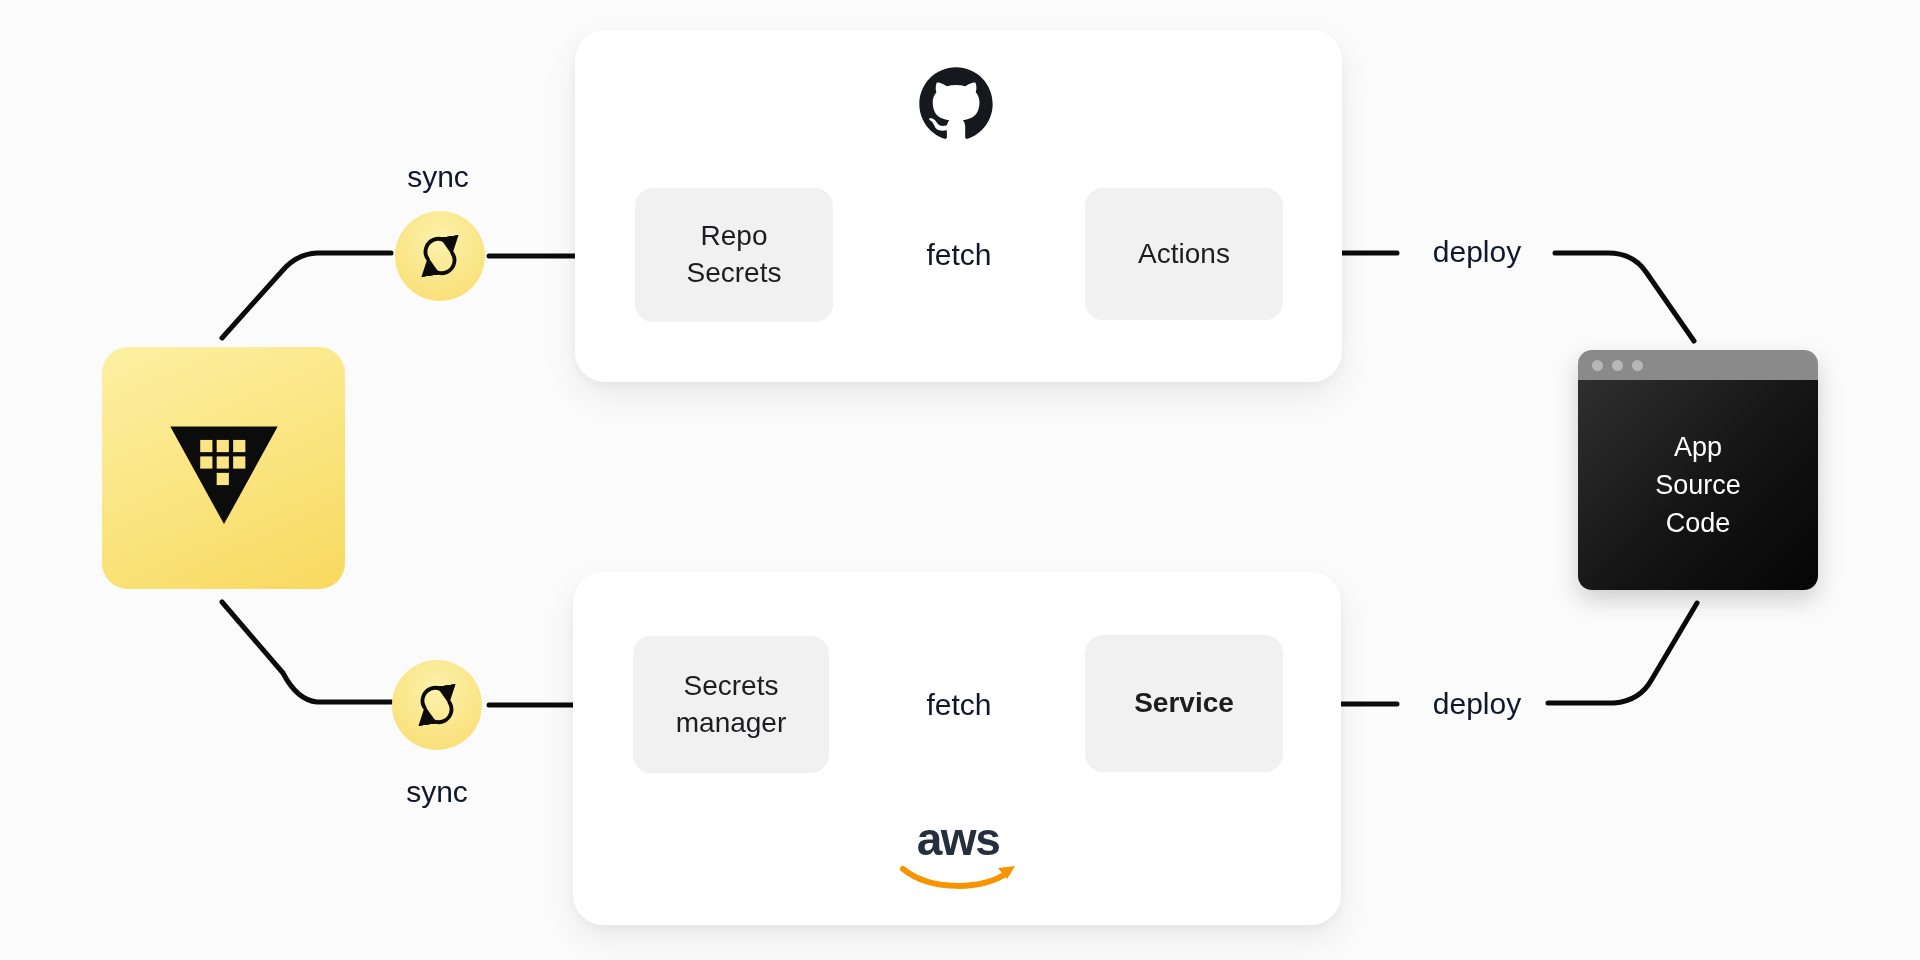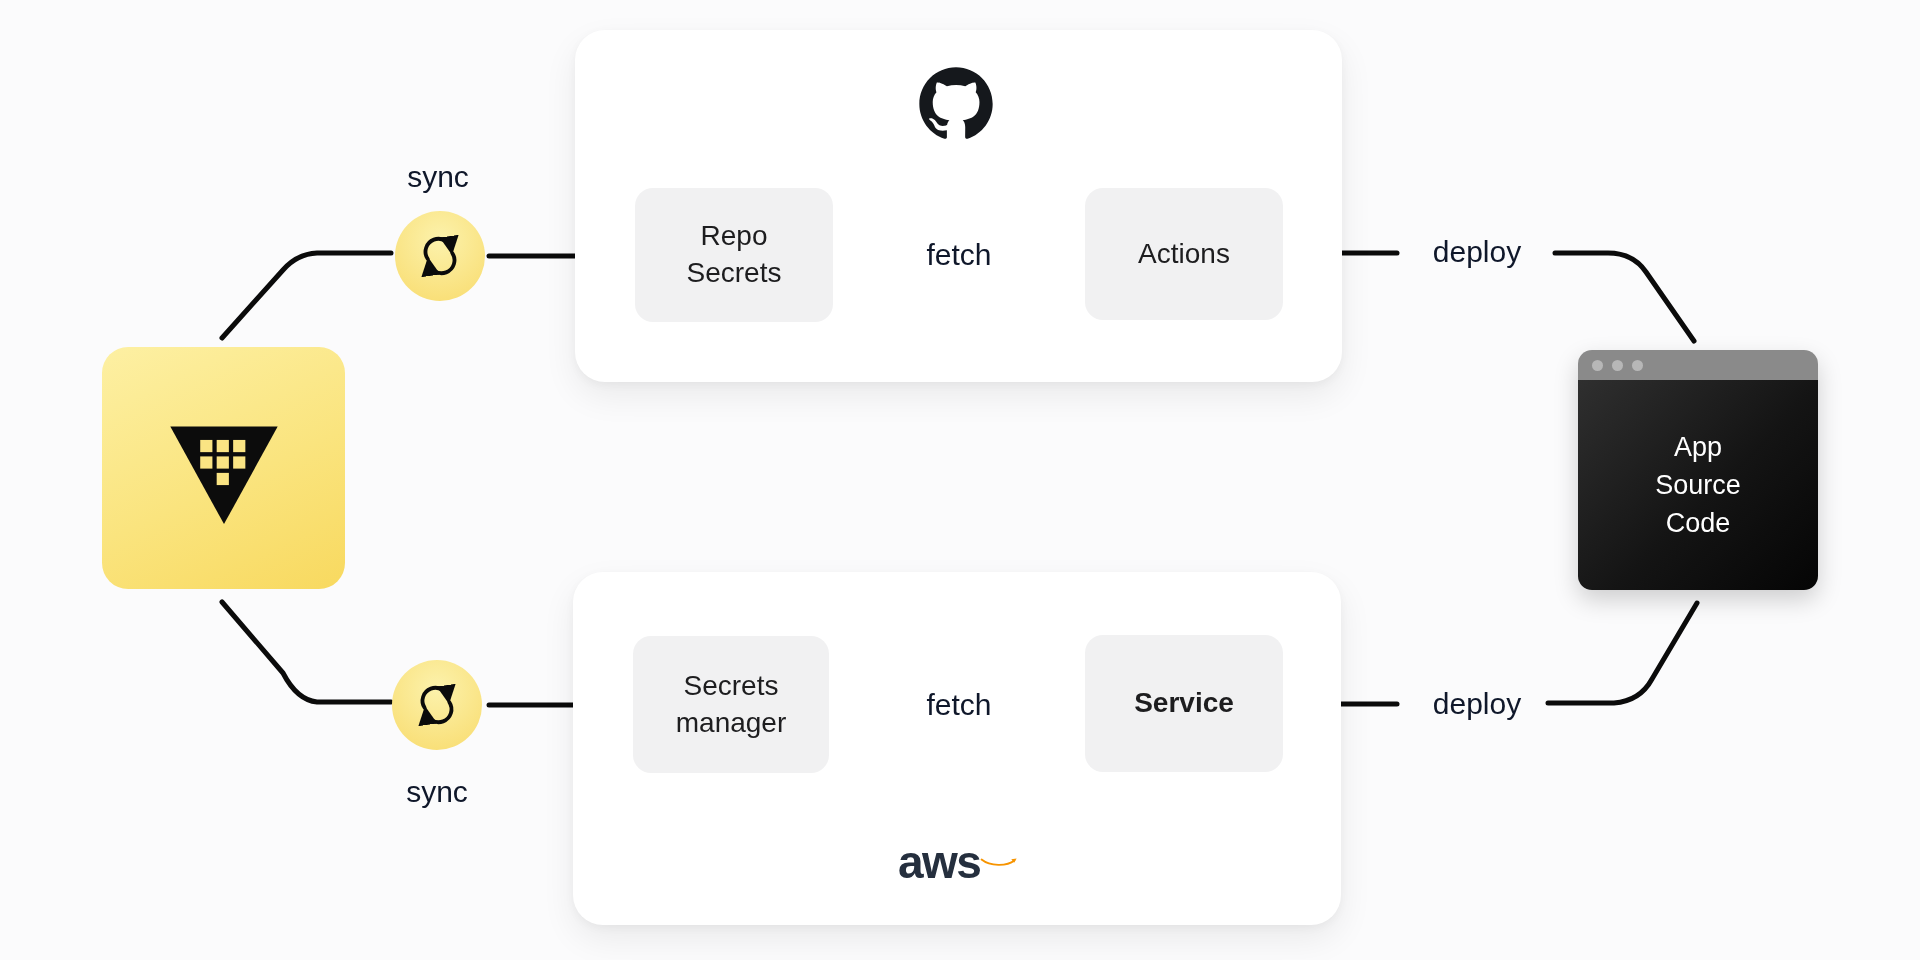--- a/index.html
+++ b/index.html
@@ -50,21 +50,21 @@
   }
   .app-window .dot{width:11px;height:11px;border-radius:50%;background:#b7b7b7;}
   .app-window .body{
     height:210px;background:linear-gradient(135deg,#2f2f2f 0%,#141414 55%,#050505 100%);
     display:flex;flex-direction:column;align-items:center;justify-content:center;
     color:#fff;font-size:27px;line-height:38px;
   }
   
   .aws-logo{
     position:absolute;left:898px;top:816px;width:120px;height:92px;
-    display:flex;flex-direction:row;align-items:center;
+    display:flex;flex-direction:column;align-items:center;
   }
   .aws-text{
     font-size:46px;font-weight:700;letter-spacing:-1.5px;color:#252f3e;line-height:1;
   }
   .connector-layer{position:absolute;left:0;top:0;pointer-events:none;}
 </style>
 </head>
 <body>
 
 <svg class="connector-layer" width="1920" height="960" viewBox="0 0 1920 960">

